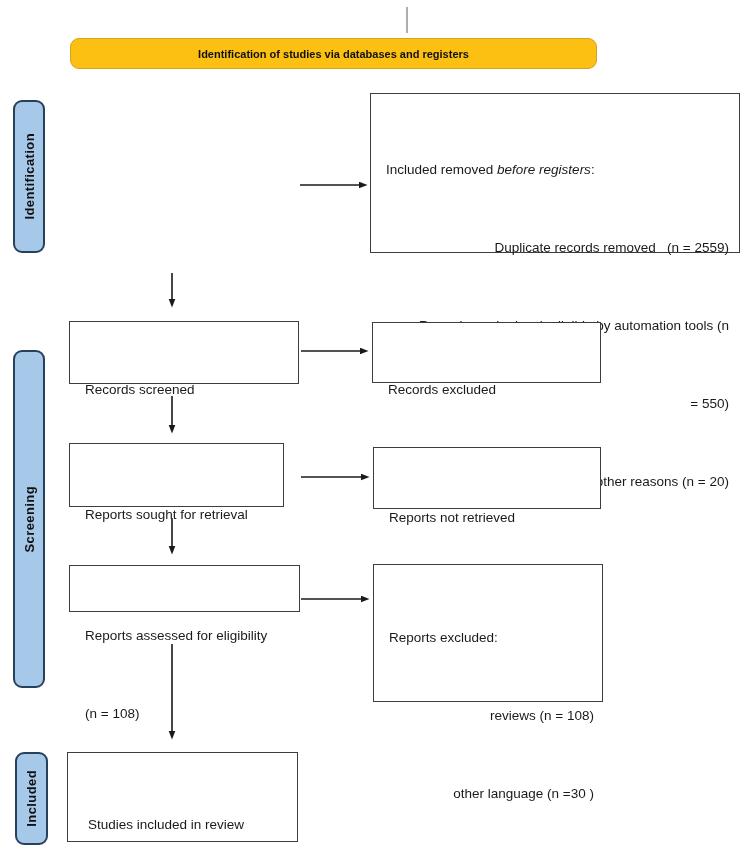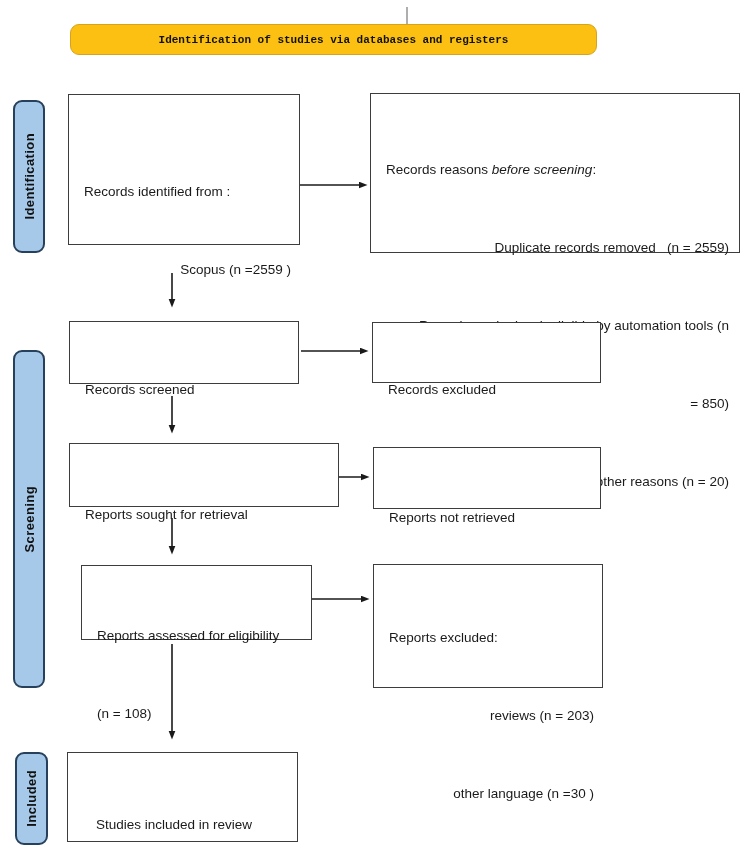--- a/index.html
+++ b/index.html
@@ -4,24 +4,24 @@
 <style>
   html,body{margin:0;padding:0;background:#ffffff;}
   .canvas{
     position:relative;width:755px;height:859px;background:#ffffff;
     font-family:"Liberation Sans",sans-serif;color:#1a1a1a;overflow:hidden;
   }
   .connectors{position:absolute;left:0;top:0;width:755px;height:859px;pointer-events:none;}
   .conn{stroke:#1a1a1a;stroke-width:1.6;}
   .conn-gray{stroke:#8c8c8c;stroke-width:1.4;}
   .banner{
-    position:absolute;left:70px;top:24px;width:527px;height:31px;box-sizing:border-box;
+    position:absolute;left:70px;top:38px;width:527px;height:31px;box-sizing:border-box;
     background:#FBC011;border:1px solid #D9A21B;border-radius:9px;
     display:flex;align-items:center;justify-content:center;
-    font-size:11px;font-weight:bold;color:#111;font-family:Liberation Mono, monospace;
+    font-size:11px;font-weight:bold;color:#111;
   }
   .vbar{
     position:absolute;box-sizing:border-box;background:#A6C9EA;border:2px solid #27405C;
     border-radius:9px;display:flex;align-items:center;justify-content:center;
   }
   .vbar span{
     writing-mode:vertical-rl;transform:rotate(180deg);
     font-size:13px;font-weight:bold;color:#111;letter-spacing:.4px;white-space:nowrap;
   }
   .vbar-identification{left:13px;top:100px;width:32px;height:153px;}
@@ -30,25 +30,25 @@
   .box{
     position:absolute;box-sizing:border-box;background:#ffffff;border:1.5px solid #3d3d3d;
     font-size:13.5px;line-height:26px;white-space:pre-wrap;
   }
   .box .indent{padding-left:21px;text-align:right;}
   .it{font-style:italic;}
   #b-identified{left:68px;top:94px;width:232px;height:151px;padding:32px 8px 0 15px;}
   #b-removed{left:370px;top:93px;width:370px;height:160px;padding:11px 10px 0 15px;}
   #b-screened{left:69px;top:321px;width:230px;height:63px;padding:3px 8px 0 15px;}
   #b-excluded{left:372px;top:322px;width:229px;height:61px;padding:2px 8px 0 15px;}
-  #b-sought{left:69px;top:443px;width:270px;height:64px;padding:6px 8px 0 15px;}
+  #b-sought{left:69px;top:443px;width:215px;height:64px;padding:6px 8px 0 15px;}
   #b-notretrieved{left:373px;top:447px;width:228px;height:62px;padding:5px 8px 12px 15px;}
-  #b-assessed{left:69px;top:565px;width:231px;height:75px;padding:5px 8px 0 15px;margin-left:12px;}
-  #b-reportsexcluded{left:373px;top:564px;width:230px;height:124px;padding:8px 8px 0 15px;}
-  #b-studiesincluded{left:67px;top:752px;width:231px;height:90px;padding:7px 8px 0 28px;}
+  #b-assessed{left:69px;top:565px;width:231px;height:47px;padding:5px 8px 0 15px;}
+  #b-reportsexcluded{left:373px;top:564px;width:230px;height:138px;padding:8px 8px 0 15px;}
+  #b-studiesincluded{left:67px;top:752px;width:231px;height:90px;padding:7px 8px 0 20px;}
 </style>
 </head>
 <body>
 
 <div class="canvas">
 
   <svg class="connectors">
     <defs>
       <marker id="ah" markerUnits="userSpaceOnUse" markerWidth="12" markerHeight="10" refX="1.5" refY="3.5" orient="auto">
         <path d="M0,0 L9,3.5 L0,7 z" fill="#1a1a1a"></path>
@@ -72,31 +72,26 @@
   <div class="vbar vbar-identification">
     <span>Identification</span>
   </div>
   <div class="vbar vbar-screening">
     <span>Screening</span>
   </div>
   <div class="vbar vbar-included">
     <span>Included</span>
   </div>
 
-  <div class="box" id="b-identified">
-    <div>Records identified from :</div>
-    <div class="indent">Scopus (n =2559 )</div>
-    <div class="indent">PubMed (n = 4024)</div>
-  </div>
 
   <div class="box" id="b-removed">
-    <div><span>Records reasons </span><span class="it">before screening</span><span>:</span></div>
+    <div><span>Included removed </span><span class="it">before registers</span><span>:</span></div>
     <div class="indent">Duplicate records removed   (n = 2559)</div>
     <div class="indent">Records marked as ineligible by automation tools (n</div>
-    <div class="indent">= 850)</div>
+    <div class="indent">= 550)</div>
     <div class="indent">Records removed for other reasons (n = 20)</div>
   </div>
 
   <div class="box" id="b-excluded">
     <div>Records excluded</div>
     <div>(n = 1940)</div>
   </div>
 
   <div class="box" id="b-screened">
     <div>Records screened</div>
@@ -113,21 +108,21 @@
     <div>(n =350 )</div>
   </div>
 
   <div class="box" id="b-assessed">
     <div>Reports assessed for eligibility</div>
     <div>(n = 108)</div>
   </div>
 
   <div class="box" id="b-reportsexcluded">
     <div>Reports excluded:</div>
-    <div class="indent">reviews (n = 203)</div>
+    <div class="indent">reviews (n = 108)</div>
     <div class="indent">other language (n =30 )</div>
   </div>
 
   <div class="box" id="b-studiesincluded">
     <div>Studies included in review</div>
     
   </div>
 
 </div>
 

